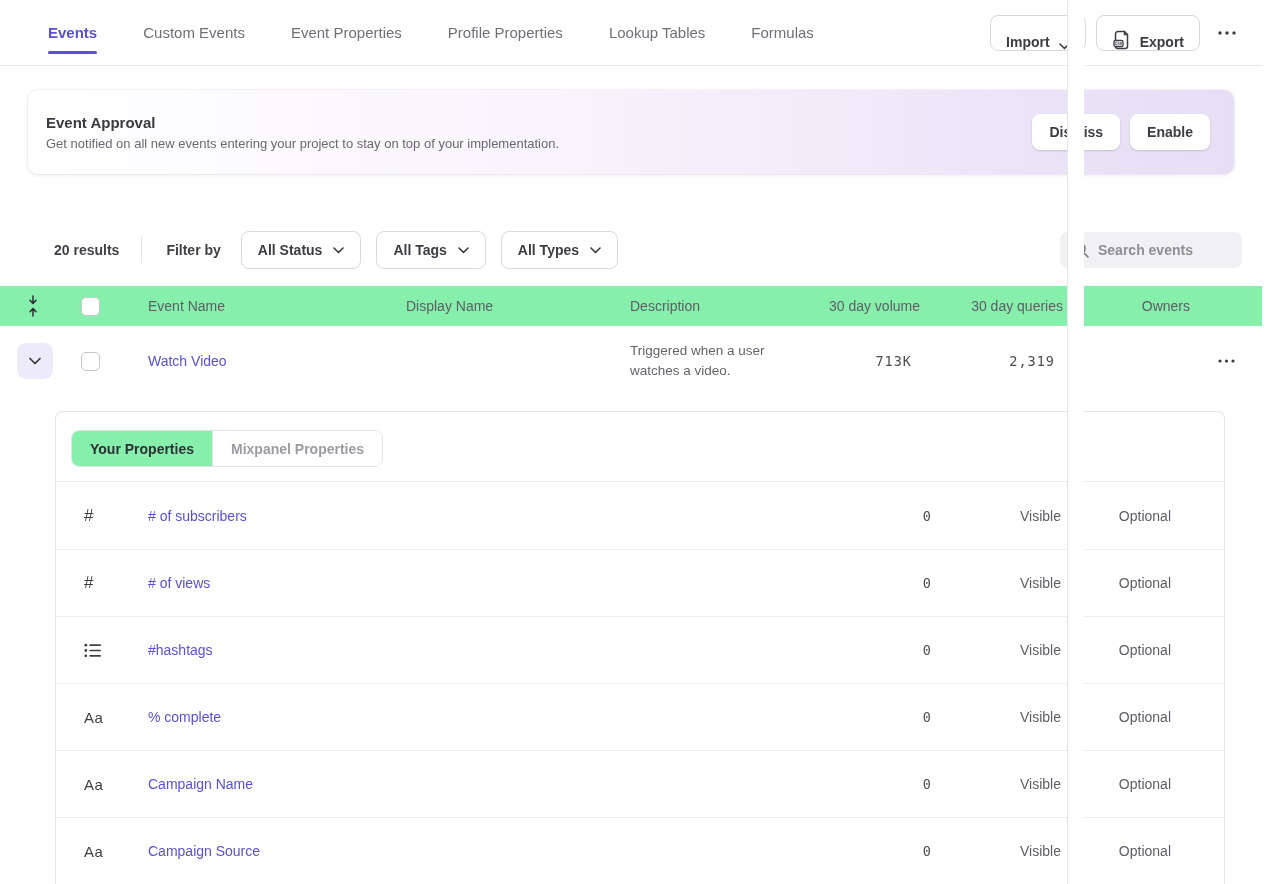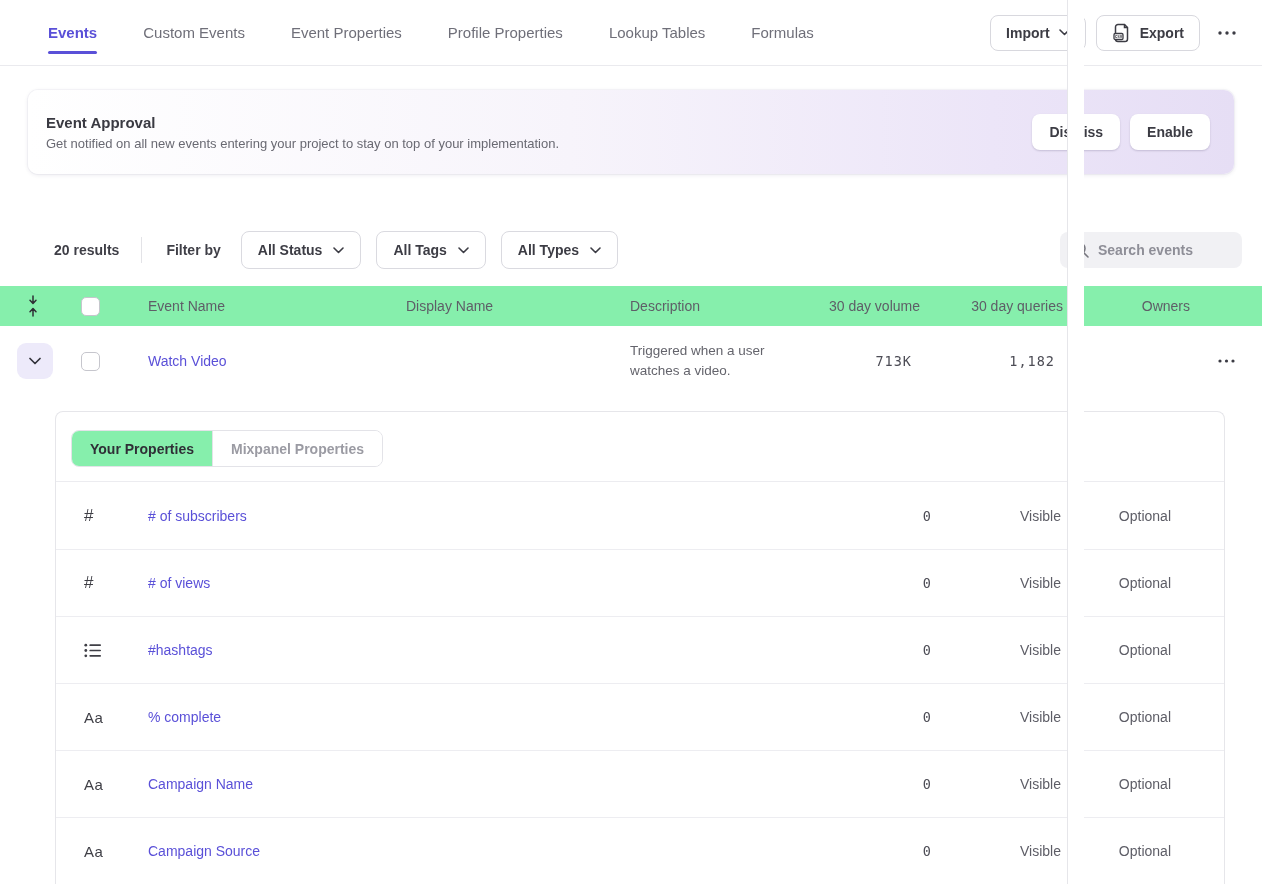--- a/index.html
+++ b/index.html
@@ -12,21 +12,21 @@
 
   
   .topbar { display:flex; align-items:center; height:66px; padding:0 18px 0 48px;
     border-bottom:1px solid #eaeaee; background:#fff; }
   .tabs { display:flex; gap:46px; align-items:center; }
   .tab { position:relative; font-size:15px; font-weight:500; color:#6f6f79; cursor:pointer; }
   .tab.active { color:#5a50d8; font-weight:700; }
   .tab.active::after { content:""; position:absolute; left:0; right:0; bottom:-13px;
     height:3px; border-radius:2px; background:#5a50d8; }
   .top-actions { margin-left:auto; display:flex; align-items:center; gap:10px; }
-  .btn-outline { display:flex; align-items:center; gap:9px; height:36px; padding:0 15px;
+  .btn-outline { display:flex; align-items:flex-end; gap:9px; height:36px; padding:0 15px;
     background:#fff; border:1px solid #d8d8de; border-radius:8px; font-size:14px;
     font-weight:600; color:#3c3c44; cursor:pointer; }
   .more-btn { width:34px; height:36px; display:flex; align-items:center; justify-content:center;
     background:none; border:none; cursor:pointer; }
 
   
   .banner { margin:24px 28px 0 28px; height:84px; border-radius:10px;
     background:linear-gradient(90deg,#ffffff 0%,#f7f4fb 45%,#ece5f8 80%,#e6def5 100%);
     box-shadow:0 1px 4px rgba(40,30,80,0.10), 0 0 0 1px rgba(40,30,80,0.03);
     display:flex; align-items:center; padding:0 24px 0 18px; }
@@ -220,21 +220,21 @@
           </span>
         </button>
       </div>
       <div>
           <div class="checkbox"></div>
         </div>
       <div><a class="link">Watch Video</a></div>
       <div></div>
       <div class="desc-cell">Triggered when a user watches a video.</div>
       <div class="num-col mono row-num">713K</div>
-      <div class="num-col mono row-num">1,182</div>
+      <div class="num-col mono row-num">2,319</div>
       <div class="owners-col"></div>
       <div class="actions-cell">
         <button class="more-btn">
           <span>
             <svg width="17" height="4" viewBox="0 0 17 4">
                 <circle cx="2" cy="2" r="1.6" fill="#3c3c44"></circle>
                 <circle cx="8.5" cy="2" r="1.6" fill="#3c3c44"></circle>
                 <circle cx="15" cy="2" r="1.6" fill="#3c3c44"></circle>
               </svg>
           </span>

